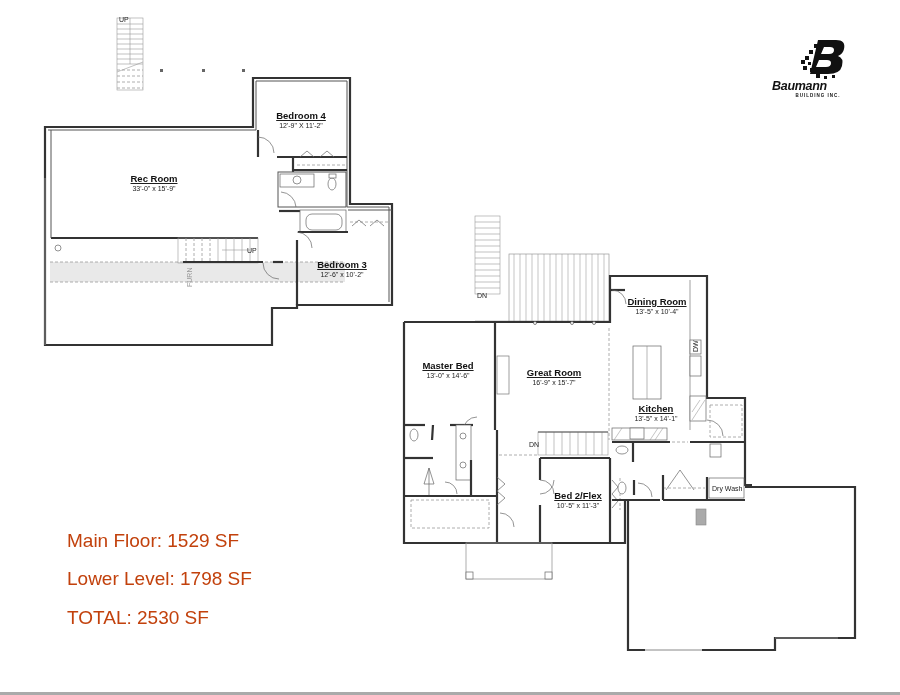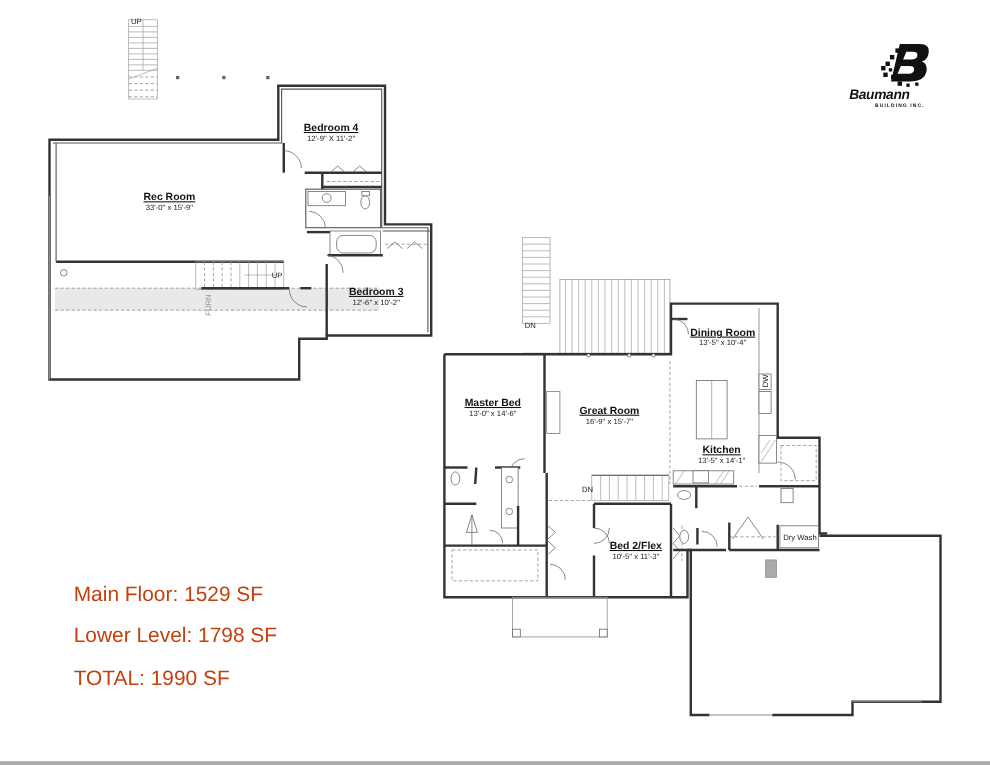--- a/index.html
+++ b/index.html
@@ -280,15 +280,15 @@
     <rect x="44" y="36" width="4" height="4" fill="#111"></rect>
     <rect x="52" y="38" width="3" height="3" fill="#111"></rect>
     <rect x="60" y="37" width="3" height="3" fill="#111"></rect>
   </svg>
   <div id="logo-word">Baumann</div>
   <div id="logo-sub">BUILDING INC.</div>
 </div>
 
 <div class="sf-line" style="top:530px;">Main Floor: 1529 SF</div>
 <div class="sf-line" style="top:568px;">Lower Level: 1798 SF</div>
-<div class="sf-line" style="top:607px;">TOTAL: 1990 SF</div>
+<div class="sf-line" style="top:607px;">TOTAL: 2530 SF</div>
 
 <div id="bottom-rule"></div>
 
 </body></html>

